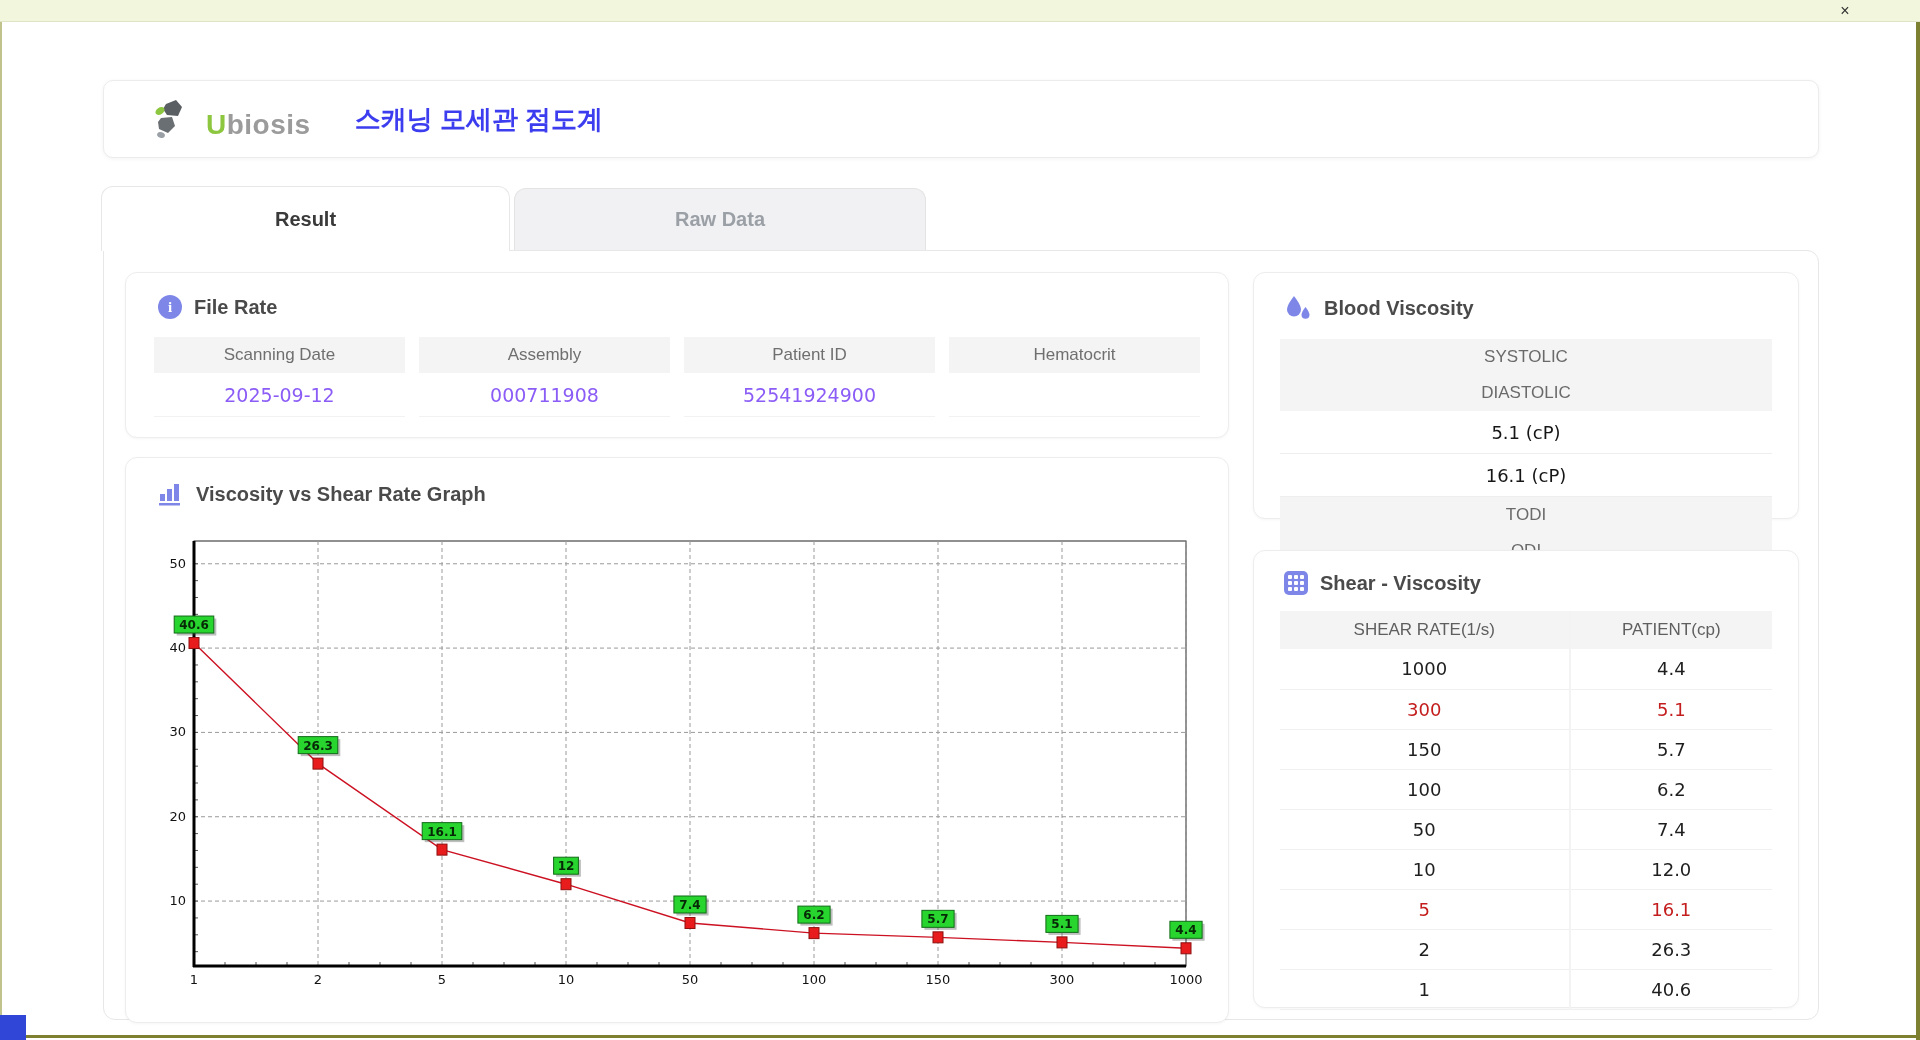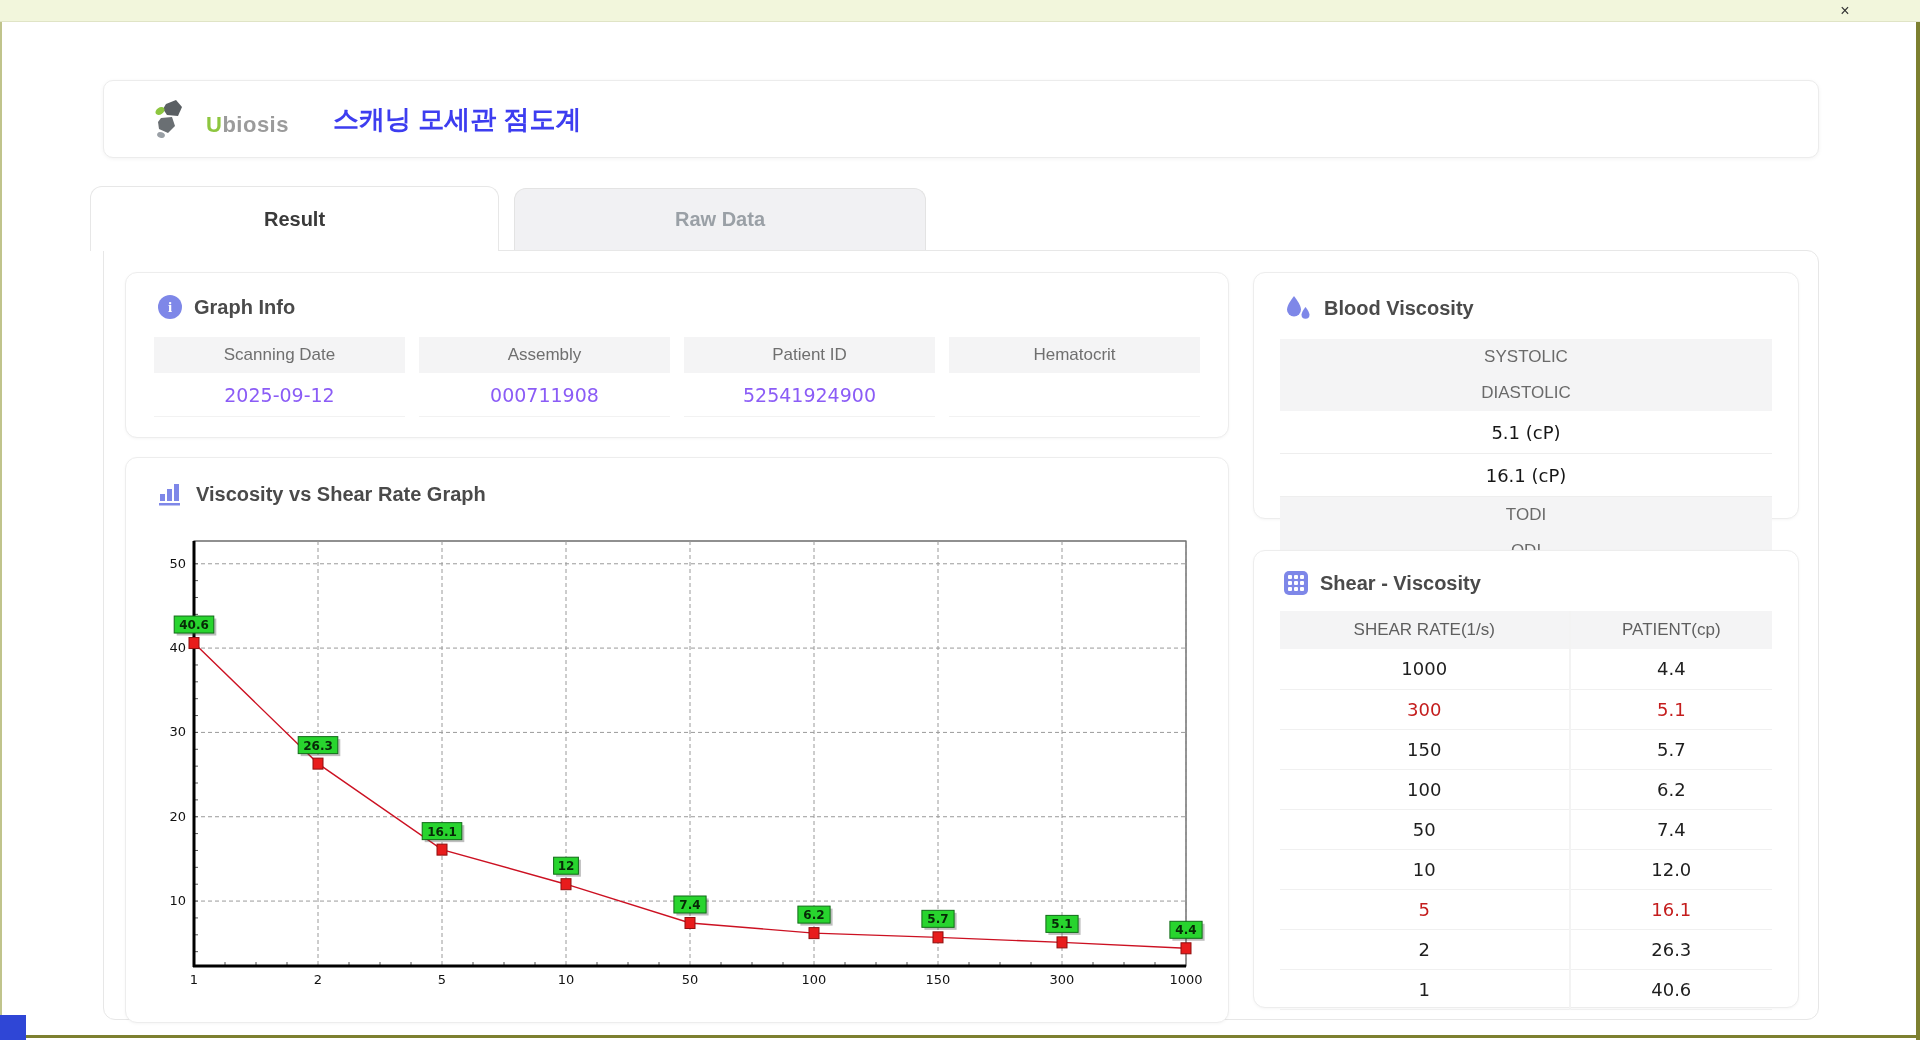--- a/index.html
+++ b/index.html
@@ -15,29 +15,29 @@
   .frame-right { position:absolute; right:0; top:0; bottom:0; width:4px; background:#7d8030; z-index:40; }
   .frame-bottom{ position:absolute; left:0; right:0; bottom:2px; height:3px; background:#7d8030; z-index:40; }
   .corner-blue { position:absolute; left:0; bottom:0; width:26px; height:25px; background:#2f46d6; z-index:45; }
 
   
   .header-card { position:absolute; left:103px; top:80px; width:1716px; height:78px;
     background:#fff; border:1px solid #ececec; border-radius:10px;
     box-shadow:0 1px 4px rgba(0,0,0,.05); display:flex; align-items:center;
     padding-left:48px; gap:44px; }
   .brand { display:flex; align-items:center; gap:8px; }
-  .brand-text { font-size:22px; font-weight:600; letter-spacing:.5px;margin-top:11px; }
+  .brand-text { font-size:28px; font-weight:600; letter-spacing:.5px;margin-top:11px; }
   .brand-u { color:#8dc63f; }
   .brand-rest { color:#9b9b9b; }
   .app-subtitle { font-size:26px; font-weight:700; color:#3d3df0; }
 
   
   .tab { position:absolute; display:flex; align-items:center; justify-content:center;
     font-size:20px; cursor:pointer; }
-  .tab-result { left:90px; top:186px; width:409px; height:65px; z-index:3;
+  .tab-result { left:101px; top:186px; width:409px; height:65px; z-index:3;
     background:#fff; border:1px solid #e7e7e7; border-bottom:none;
     border-radius:12px 12px 0 0; font-weight:700; color:#3a3a3a; }
   .tab-raw { left:514px; top:188px; width:412px; height:62px; z-index:1;
     background:#f1f1f3; border:1px solid #e3e3e3; border-bottom:none;
     border-radius:12px 12px 0 0; font-weight:600; color:#9aa0a6; }
 
   .main-panel { position:absolute; left:103px; top:250px; width:1716px; height:770px;
     background:#fff; border:1px solid #e7e7e7; border-radius:0 12px 12px 12px; z-index:2; }
 
   .card { position:absolute; background:#fff; border:1px solid #ededed; border-radius:12px;
@@ -120,21 +120,21 @@
 </div>
 
 <div class="tab tab-result">Result</div>
 <div class="tab tab-raw">Raw Data</div>
 
 <div class="main-panel"></div>
 
 <div class="card file-card">
   <div class="card-title">
     <span class="icon-circle-info">i</span>
-    <span>Graph Info</span>
+    <span>File Rate</span>
   </div>
   <div class="fi-fields" id="file-fields">
       <div class="fi-field">
         <div class="fi-label">Scanning Date</div>
         <div class="fi-value">2025-09-12</div>
       </div>
       <div class="fi-field">
         <div class="fi-label">Assembly</div>
         <div class="fi-value">000711908</div>
       </div>

